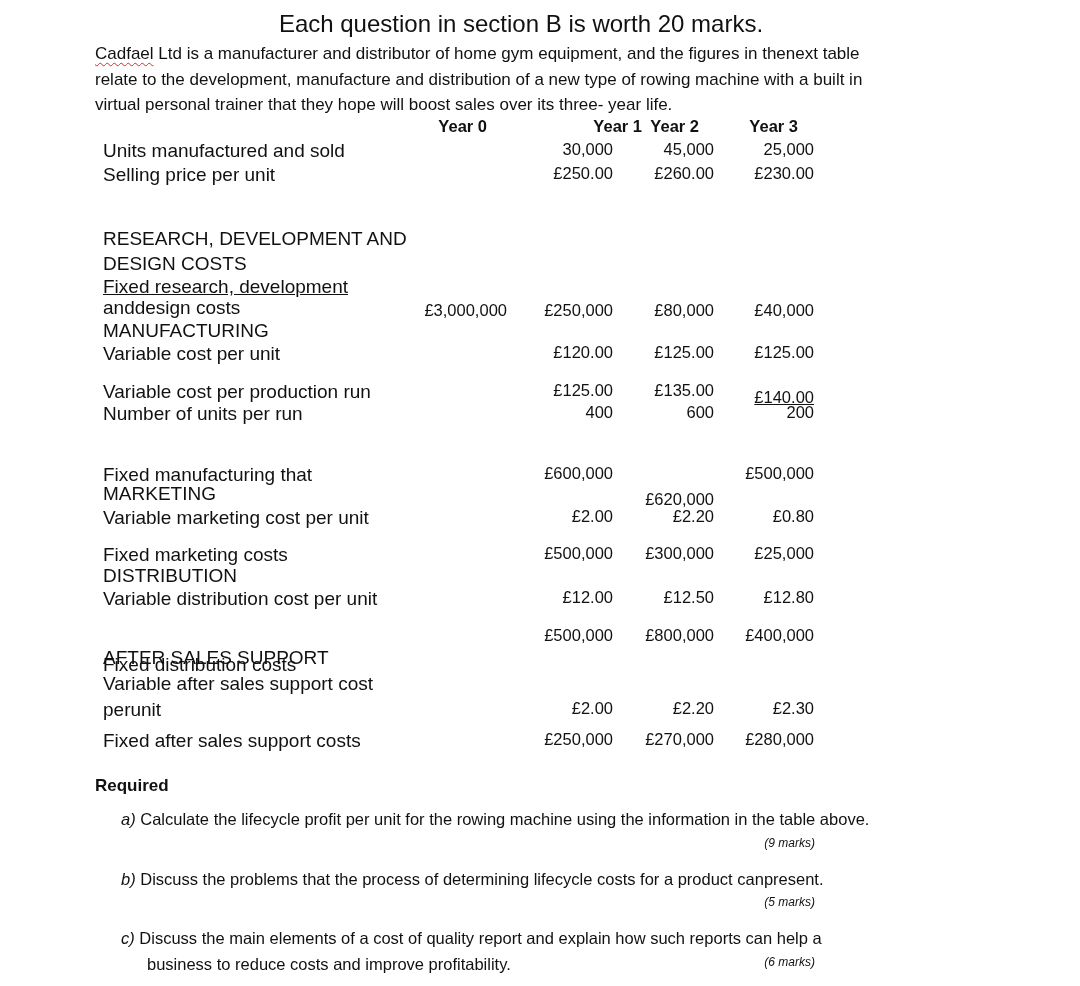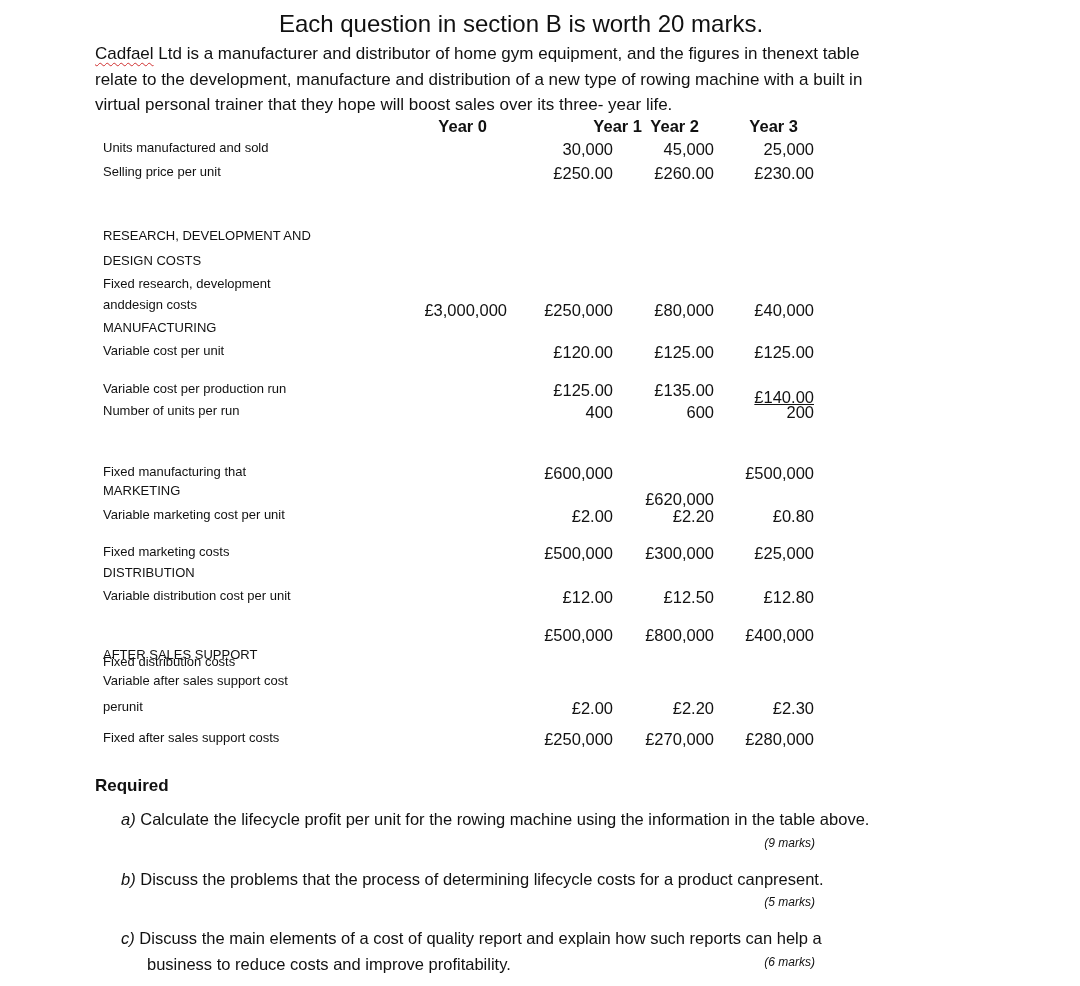--- a/index.html
+++ b/index.html
@@ -5,21 +5,21 @@
   html, body { margin: 0; padding: 0; background: #ffffff; }
   body {
     width: 1080px; height: 986px; position: relative; overflow: hidden;
     font-family: "Liberation Sans", "DejaVu Sans", sans-serif;
     color: #111111;
   }
   .abs { position: absolute; white-space: nowrap; }
   .title { font-size: 24px; left: 0; width: 1042px; text-align: center; top: 10px; }
   .intro { font-size: 17px; left: 95px; line-height: 25.5px; }
   .squiggle { text-decoration: underline wavy #d03030; text-decoration-thickness: 1px; text-underline-offset: 3px; }
-  .lbl { font-size: 13px; left: 103px; }
+  .lbl { font-size: 19px; left: 103px; }
   .num { font-size: 16.5px; text-align: right; width: 110px; }
   .hdr { font-size: 16.5px; font-weight: bold; text-align: right; width: 110px; }
   .req { font-size: 17px; font-weight: bold; left: 95px; }
   .q { font-size: 16.5px; left: 121px; }
   .q i { font-style: italic; }
   .marks { font-size: 12px; font-style: italic; text-align: right; width: 200px; left: 615px; }
   
   .c0 { left: 397px; }  
   .c1 { left: 503px; }  
   .c2 { left: 604px; }  
@@ -58,21 +58,21 @@
   <div class="abs lbl" style="top:164px;">Selling price per unit</div>
   <div class="abs num c1" style="top:164px;">£250.00</div>
   <div class="abs num c2" style="top:164px;">£260.00</div>
   <div class="abs num c3" style="top:164px;">£230.00</div>
 </div>
 
 <div class="abs lbl" style="top:228px;">RESEARCH, DEVELOPMENT AND</div>
 <div class="abs lbl" style="top:253px;">DESIGN COSTS</div>
 
 <div>
-  <div class="abs lbl" style="top:276px;">Fixed research, development</div>
+  <div class="abs lbl" style="top:276px;text-decoration:underline;">Fixed research, development</div>
   <div class="abs lbl" style="top:297px;">anddesign costs</div>
   <div class="abs num c0" style="top:301px;">£3,000,000</div>
   <div class="abs num c1" style="top:301px;">£250,000</div>
   <div class="abs num c2" style="top:301px;">£80,000</div>
   <div class="abs num c3" style="top:301px;">£40,000</div>
 </div>
 
 <div class="abs lbl" style="top:320px;">MANUFACTURING</div>
 <div>
   <div class="abs lbl" style="top:343px;">Variable cost per unit</div>

